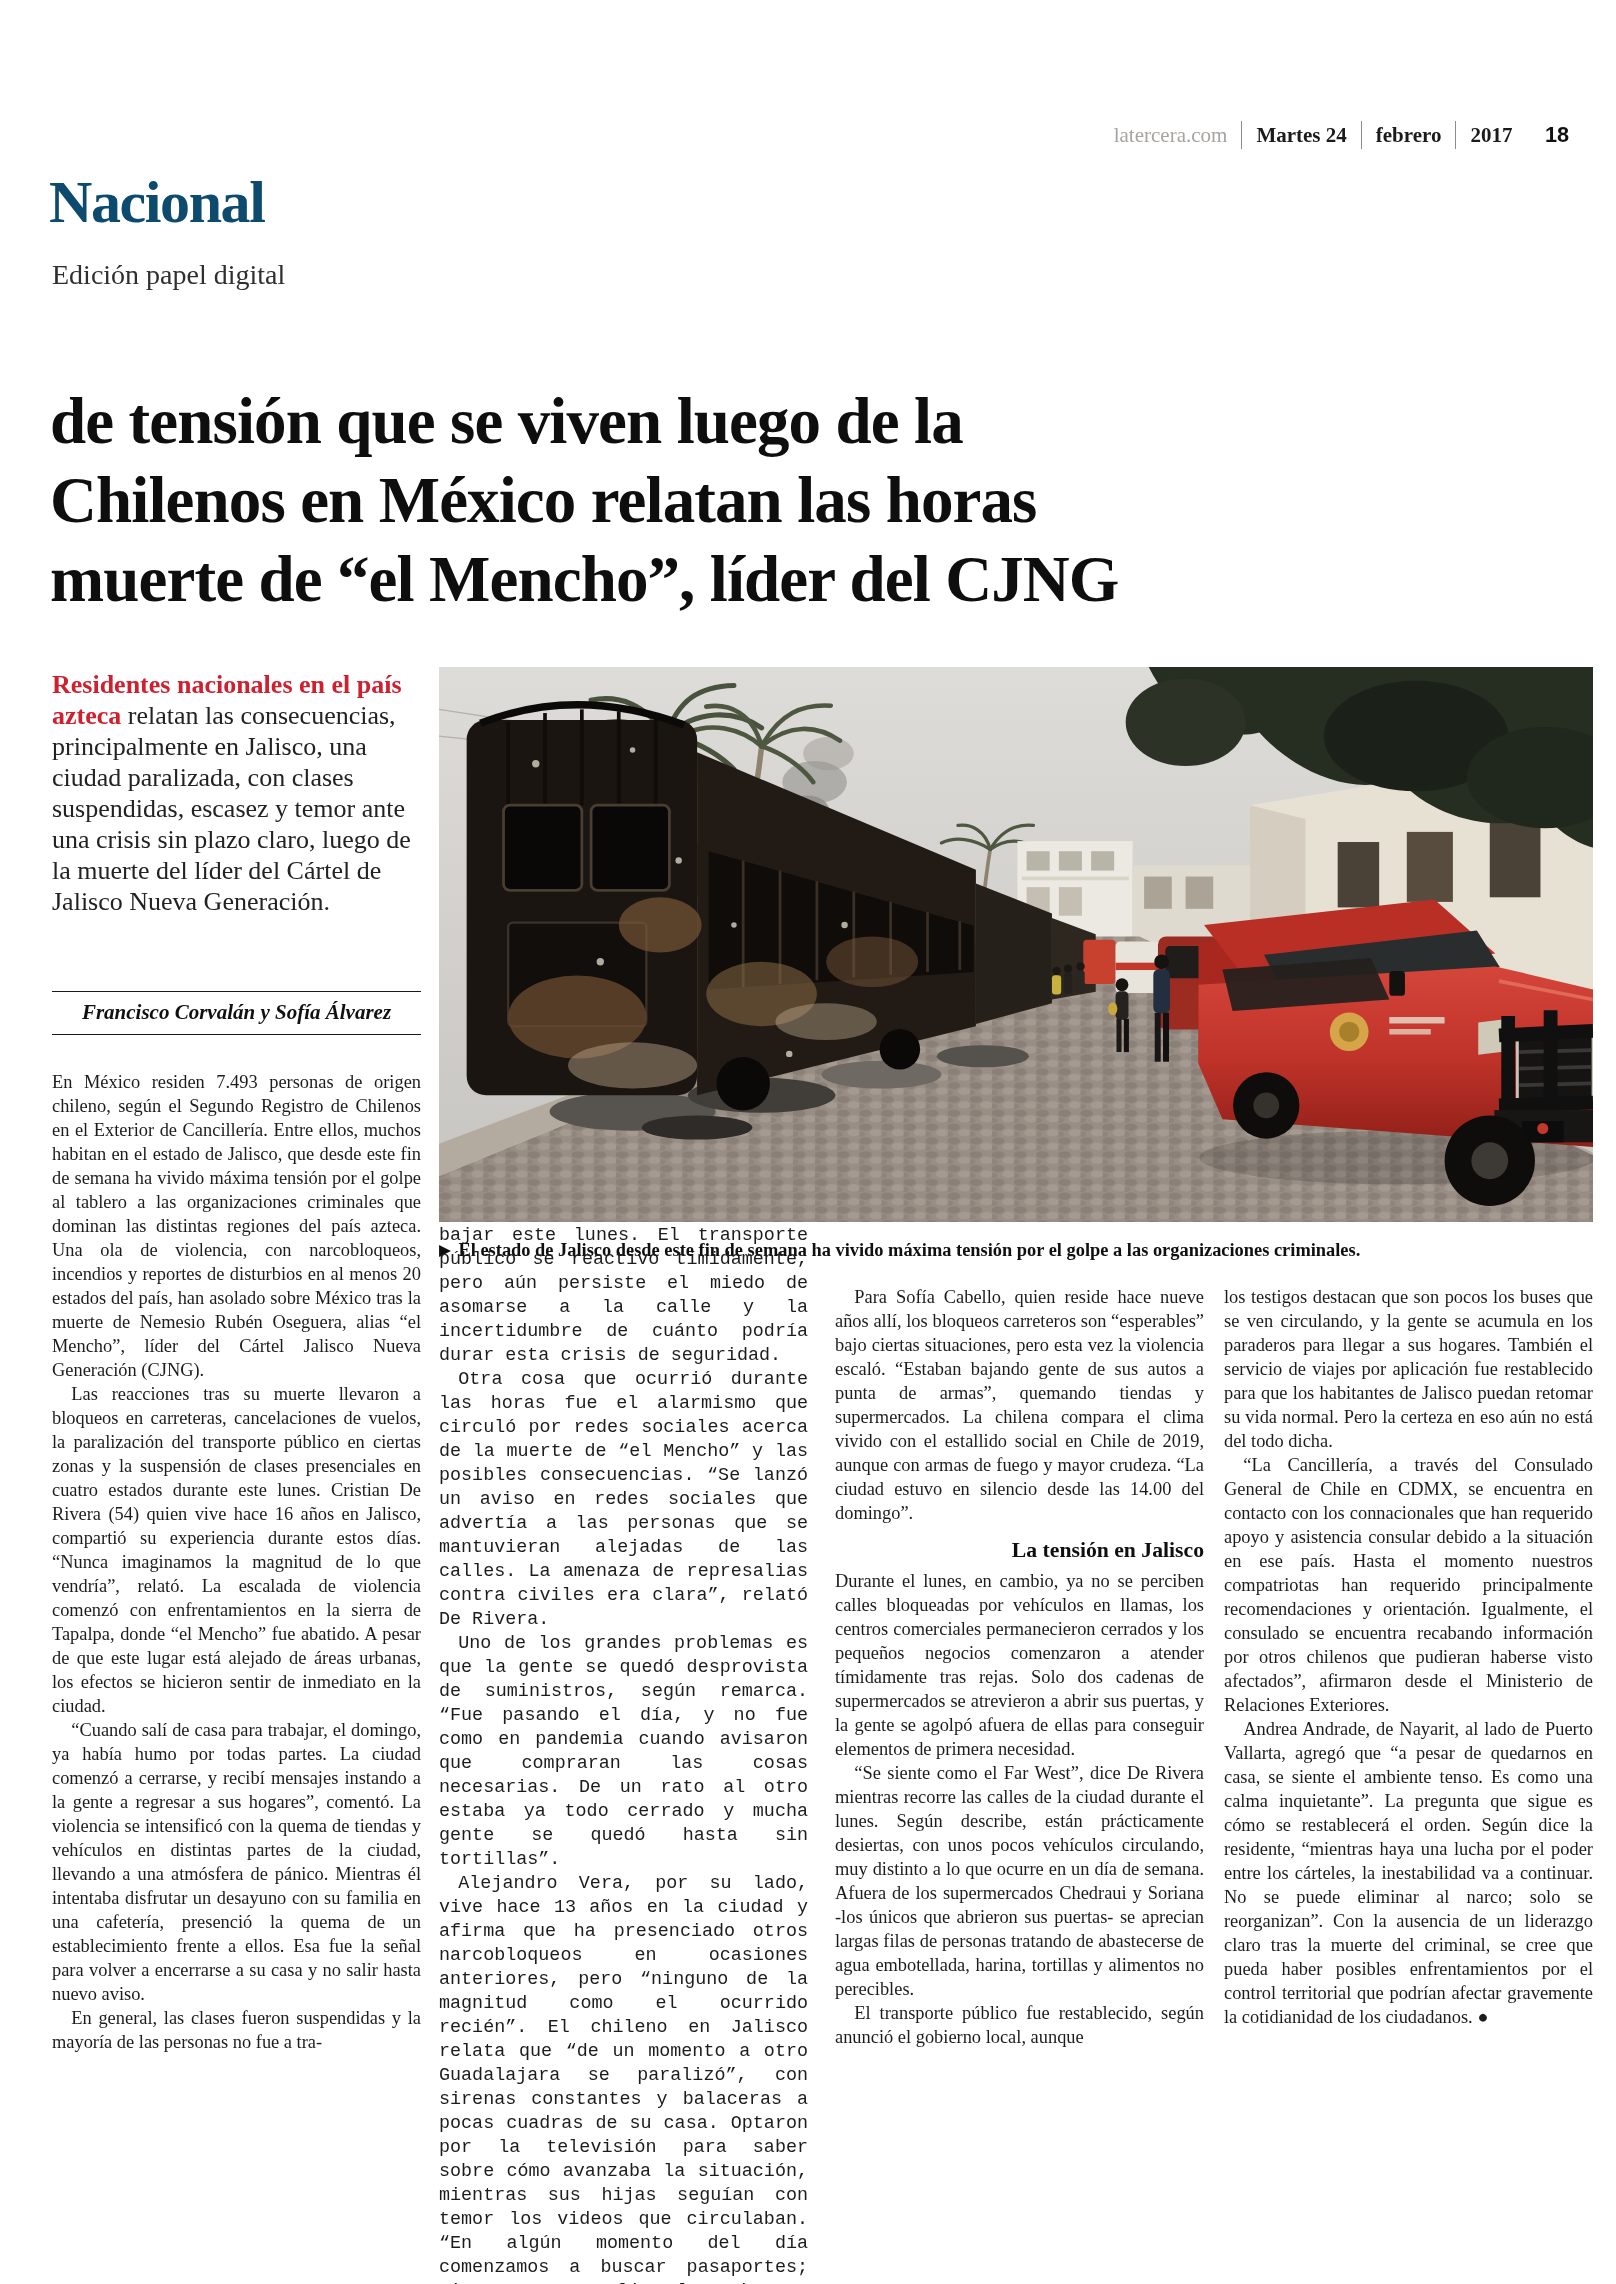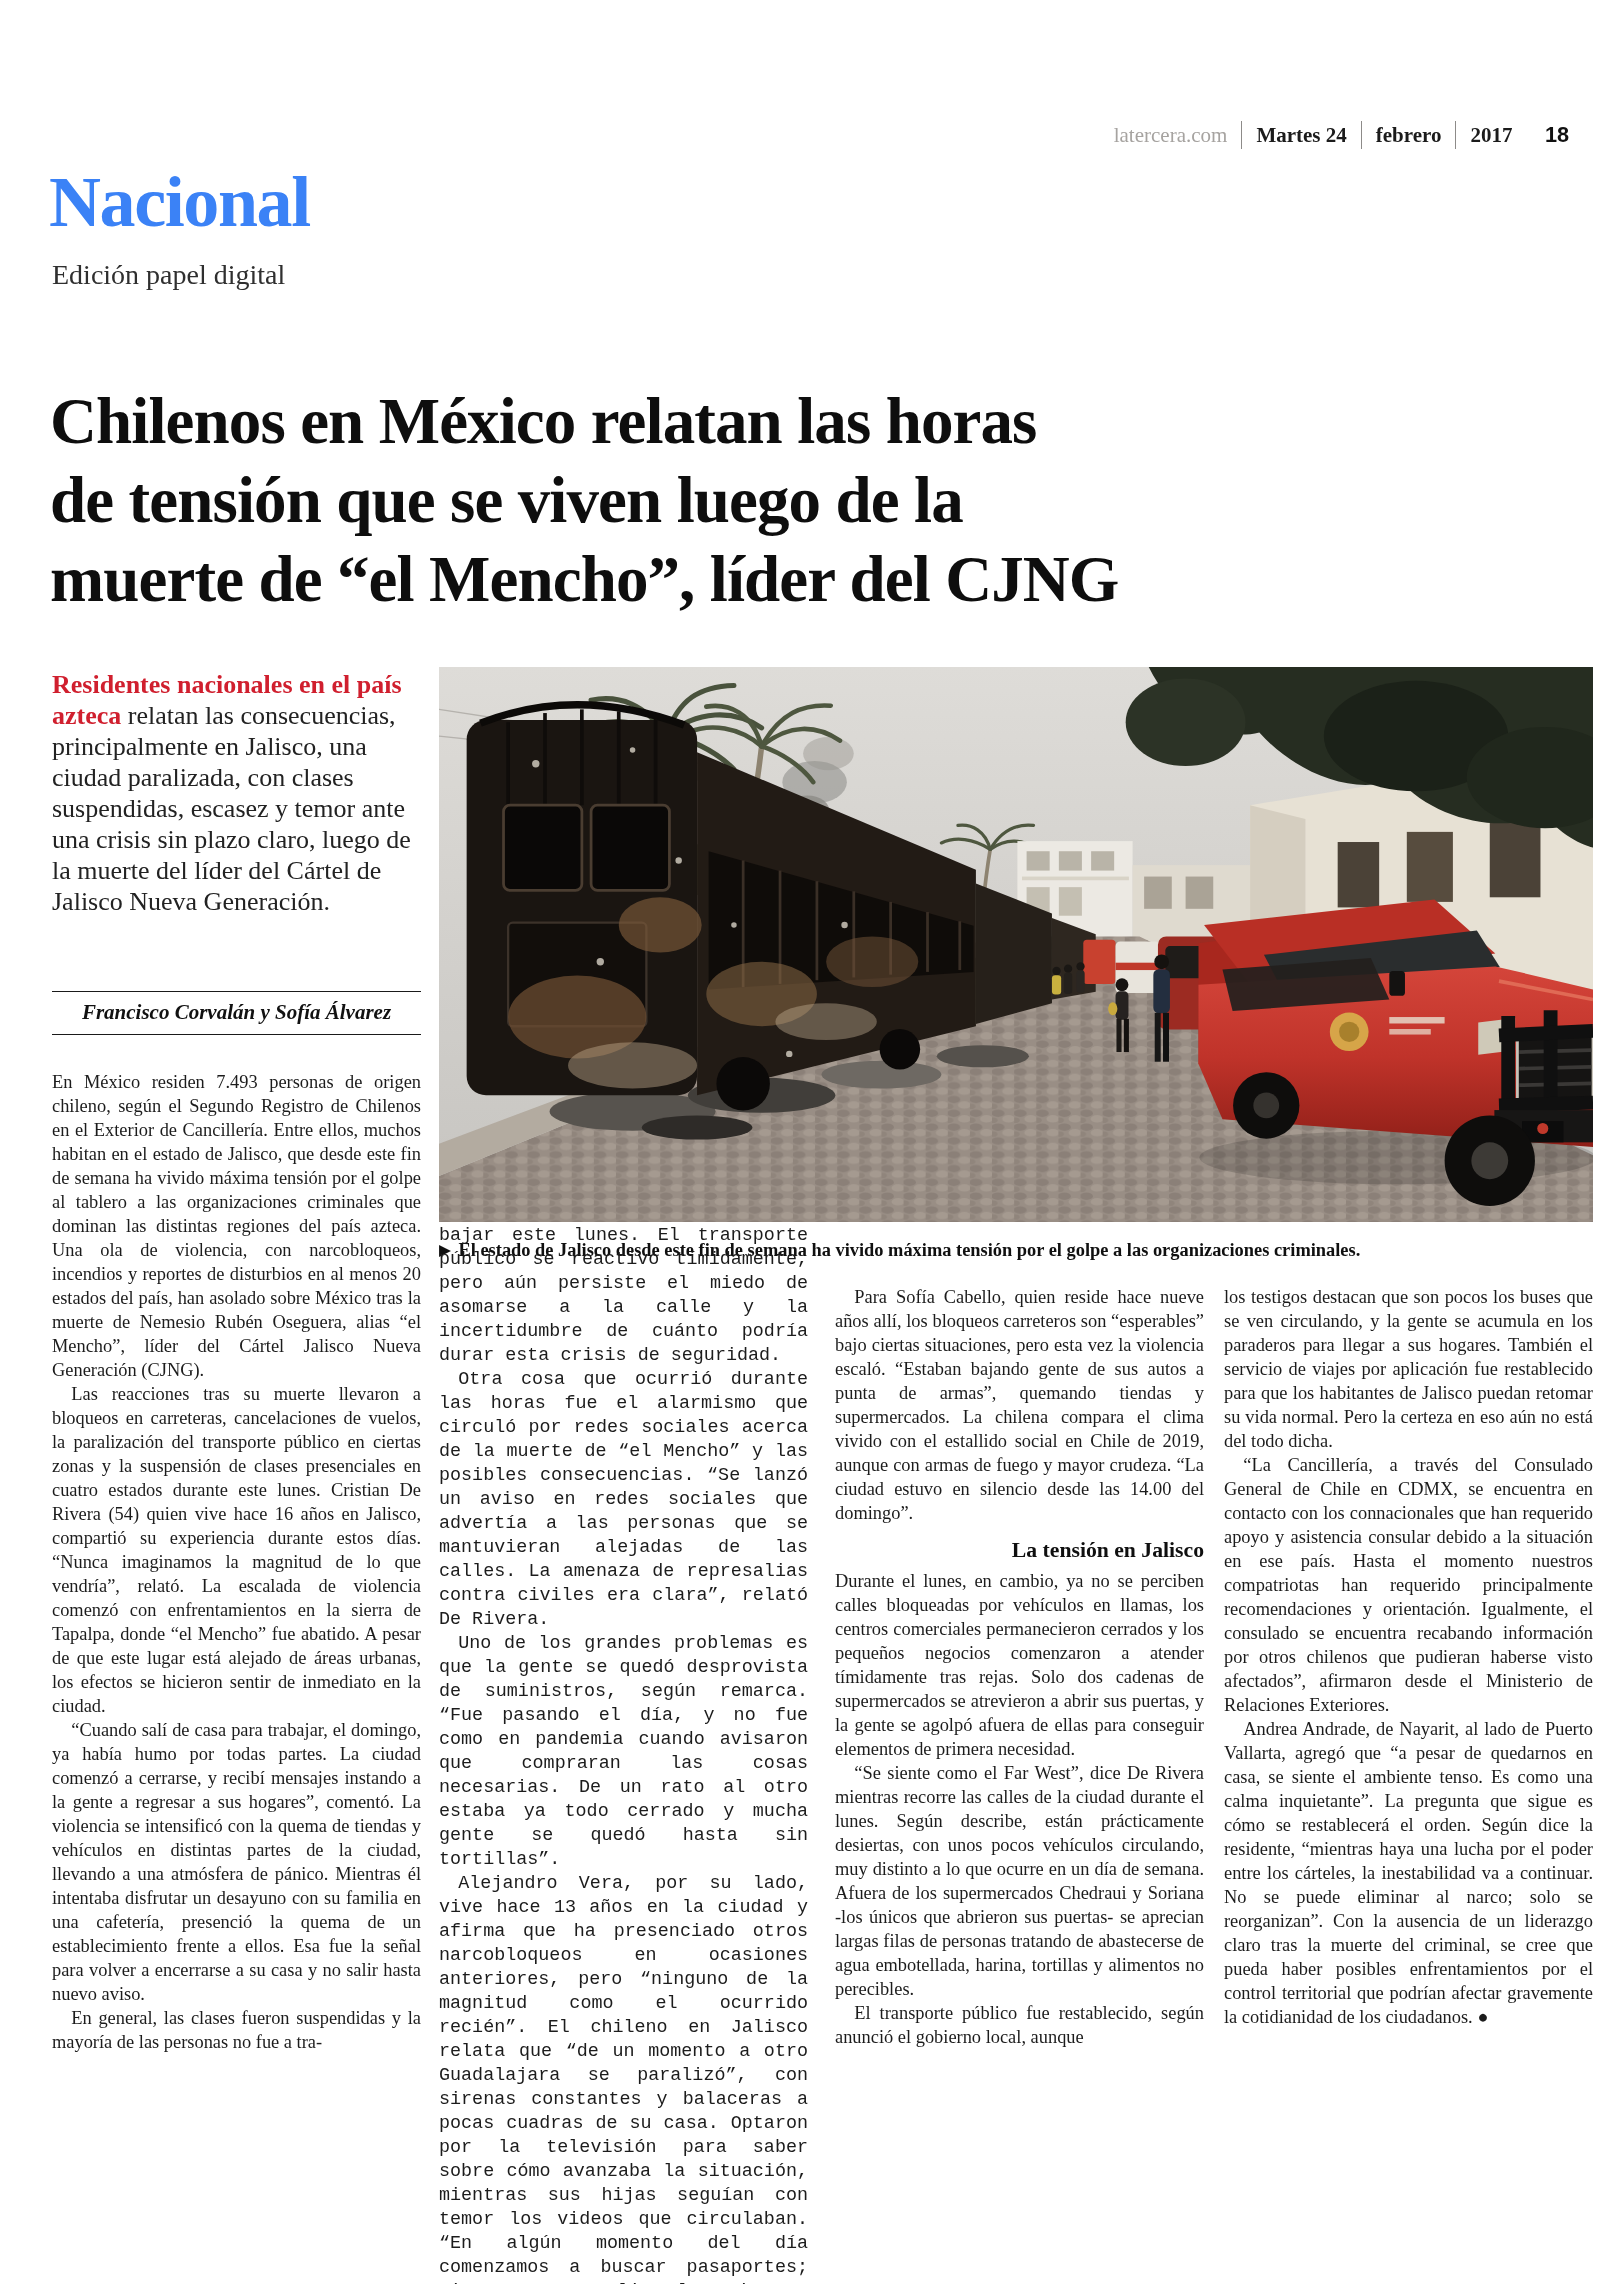--- a/index.html
+++ b/index.html
@@ -6,21 +6,21 @@
   .page{
     position:relative;width:1616px;height:2284px;background:#ffffff;overflow:hidden;
     font-family:"Liberation Serif","DejaVu Serif",serif;color:#1b1b1b;
   }
   
   .meta-row{position:absolute;top:121px;right:47px;display:flex;align-items:center;font-size:21px;line-height:28px;}
   .meta-row .site{color:#a6a3a0;padding-right:14px;}
   .meta-row .item{font-weight:700;color:#1b1b1b;padding:0 14px;border-left:1.4px solid #8d8b89;}
   .meta-row .pagenum{font-family:"Liberation Sans","DejaVu Sans",sans-serif;font-weight:700;font-size:21.7px;margin-left:18.4px;color:#111;}
   
-  .section-title{position:absolute;left:49px;top:156px;font-size:72px;line-height:92px;font-weight:700;letter-spacing:-1.4px;color:#3b82f6;}
+  .section-title{position:absolute;left:49px;top:156px;font-size:60px;line-height:92px;font-weight:700;letter-spacing:-1.4px;color:#0c4a6e;}
   .section-sub{position:absolute;left:52px;top:258px;font-size:28px;line-height:33px;color:#2f2f2f;}
   
   .headline{position:absolute;left:50px;top:382px;width:1419px;font-size:65px;line-height:79px;font-weight:700;letter-spacing:-0.9px;color:#0e0e0e;}
   
   .lede{position:absolute;left:52px;top:669px;width:377px;font-size:26px;line-height:31px;color:#222;}
   .lede .hl{color:#d01f2e;font-weight:700;}
   
   .byline{position:absolute;left:52px;top:991px;width:369px;border-top:1.8px solid #1a1a1a;border-bottom:1.8px solid #1a1a1a;padding:8.3px 0 9.2px;font-size:21px;font-weight:700;font-style:italic;color:#111;text-align:center;}
   
   .col{position:absolute;width:369px;font-size:18.4px;line-height:24px;text-align:justify;color:#1c1c1c;}
@@ -47,22 +47,22 @@
     <span class="item">Martes 24</span>
     <span class="item">febrero</span>
     <span class="item">2017</span>
     <span class="pagenum">18</span>
   </div>
 
   <div class="section-title">Nacional</div>
   <div class="section-sub">Edición papel digital</div>
 
   <h1 class="headline" style="margin:0;">
+    <div>de tensión que se viven luego de la</div>
     <div>Chilenos en México relatan las horas</div>
-    <div>de tensión que se viven luego de la</div>
     <div>muerte de “el Mencho”, líder del CJNG</div>
   </h1>
 
   <div class="lede">
     <span class="hl">Residentes nacionales en el país azteca</span><span> relatan las consecuencias, principalmente en Jalisco, una ciudad paralizada, con clases suspendidas, escasez y temor ante una crisis sin plazo claro, luego de la muerte del líder del Cártel de Jalisco Nueva Generación.</span>
   </div>
 
   <div class="byline">Francisco Corvalán y Sofía Álvarez</div>
 
   <div class="photo">

